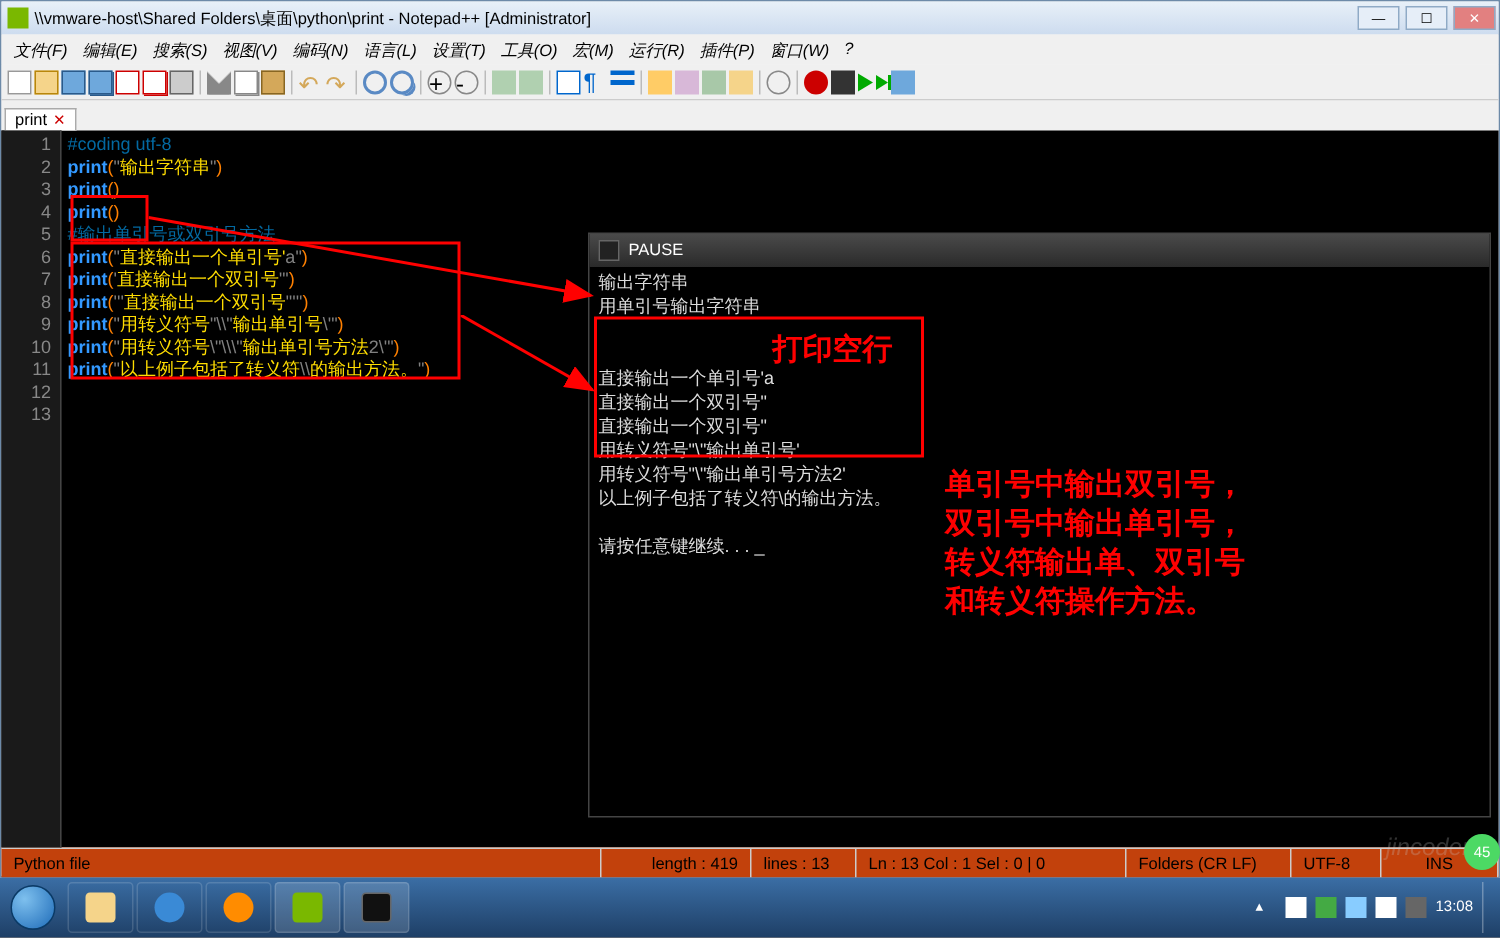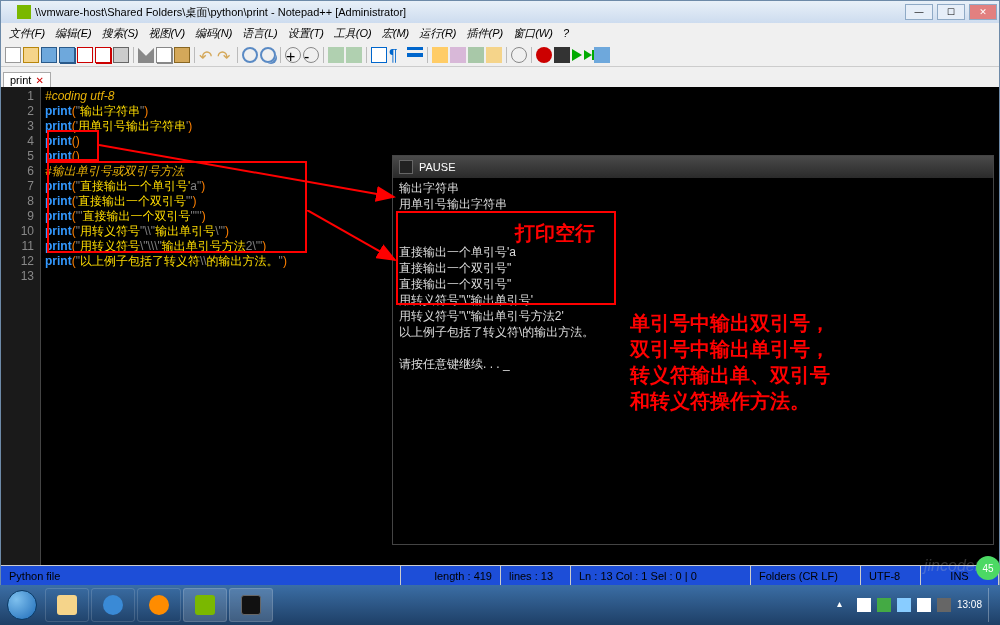--- a/index.html
+++ b/index.html
@@ -1,20 +1,20 @@
 <!DOCTYPE html>
 <html><head>
 <meta charset="utf-8">
 <style>
 * { margin:0; padding:0; box-sizing:border-box; font-family:"Microsoft YaHei",Tahoma,sans-serif; }
 body { width:1000px; height:625px; overflow:hidden; background:#d6e4f5; position:relative; }
 
 
 .npp { position:absolute; left:0; top:0; width:1000px; height:585px; background:#f4f4f4; border:1px solid #6d8aa8; }
-.titlebar { height:22px; background:linear-gradient(#e8f0f8,#cddcef); display:flex; align-items:center; font-size:11px; padding-left:16px; }
+.titlebar { height:22px; background:linear-gradient(#e8f0f8,#cddcef); display:flex; align-items:center; font-size:11px; padding-left:4px; }
 .titlebar .ticon { width:14px; height:14px; background:#7ab800; margin-right:4px; }
 .winbtns { margin-left:auto; display:flex; }
 .winbtns span { width:28px; height:16px; border:1px solid #8faac6; margin:2px 2px; display:flex; align-items:center; justify-content:center; font-size:9px; background:#e6eef8; cursor:pointer; }
 .winbtns span:last-child { background:#e28080; color:#fff; }
 
 .menubar { height:20px; background:#f0f0f0; display:flex; font-size:11px; align-items:center; padding-left:4px; gap:2px; }
 .menubar span { padding:0 4px; cursor:pointer;font-style:italic; }
 
 .toolbar { height:24px; background:#f0f0f0; display:flex; align-items:center; padding-left:4px; gap:2px; border-bottom:1px solid #ccc; }
 .toolbar .tbtn { width:16px; height:16px; display:inline-block; cursor:pointer; }
@@ -25,24 +25,24 @@
 .tabrow .tab .cx { color:#c00; cursor:pointer; font-size:10px; }
 
 .editor { display:flex; height:478px; background:#000; color:#ddd; font-family:Consolas,monospace; font-size:12px; line-height:15px; }
 .gutter { width:40px; background:#1a1a1a; color:#888; text-align:right; padding:2px 6px 2px 0; border-right:1px solid #444; }
 .gutter div { height:15px; }
 .code { flex:1; padding:2px 4px; position:relative; }
 .code .ln { height:15px; white-space:pre; }
 .kw { color:#3399ff; font-weight:bold; }
 .str { color:#808080; }
 .chs { color:#ffdd00; }
-.cmt { color:#eab308; font-style:italic; }
+.cmt { color:#0369a1; }
 .op { color:#ff8000; }
 
-.statusbar { height:20px; background:#1d4ed8; border-top:1px solid #ccc; display:flex; font-size:11px; align-items:center; }
+.statusbar { height:20px; background:#c2410c; border-top:1px solid #ccc; display:flex; font-size:11px; align-items:center; }
 .statusbar .cell { border-right:1px solid #ccc; padding:0 8px; height:100%; display:flex; align-items:center; }
 
 
 .console { position:absolute; left:392px; top:155px; width:602px; height:390px; background:#000; border:1px solid #444; }
 .console .ct { height:22px; background:linear-gradient(#4a4a4a,#2a2a2a); color:#fff; font-size:11px; display:flex; align-items:center; padding-left:6px; }
 .console .ct .cicon { width:14px; height:14px; background:#222; border:1px solid #666; margin-right:6px; }
 .console .cbody { padding:2px 6px; color:#ddd; font-family:SimSun,monospace; font-size:12px; line-height:16px; }
 
 
 .redbox1 { position:absolute; border:2px solid #ff0000; pointer-events:none; }
@@ -156,21 +156,20 @@
         <div>8</div>
         <div>9</div>
         <div>10</div>
         <div>11</div>
         <div>12</div>
         <div>13</div>
       </div>
     <div class="code" id="code">
         <div class="ln"><span class="cmt">#coding utf-8</span></div>
         <div class="ln"><span class="kw">print</span><span class="op">(</span><span class="str">"</span><span class="chs">输出字符串</span><span class="str">"</span><span class="op">)</span></div>
-        <div class="ln"><span class="kw">print</span><span class="op">(</span><span class="str">'</span><span class="chs">用单引号输出字符串</span><span class="str">'</span><span class="op">)</span></div>
         <div class="ln"><span class="kw">print</span><span class="op">()</span></div>
         <div class="ln"><span class="kw">print</span><span class="op">()</span></div>
         <div class="ln"><span class="cmt">#输出单引号或双引号方法</span></div>
         <div class="ln"><span class="kw">print</span><span class="op">(</span><span class="str">"</span><span class="chs">直接输出一个单引号'</span><span class="str">a</span><span class="str">"</span><span class="op">)</span></div>
         <div class="ln"><span class="kw">print</span><span class="op">(</span><span class="str">'</span><span class="chs">直接输出一个双引号</span><span class="str">"'</span><span class="op">)</span></div>
         <div class="ln"><span class="kw">print</span><span class="op">(</span><span class="str">'''</span><span class="chs">直接输出一个双引号</span><span class="str">"'''</span><span class="op">)</span></div>
         <div class="ln"><span class="kw">print</span><span class="op">(</span><span class="str">"</span><span class="chs">用转义符号</span><span class="str">"\\"</span><span class="chs">输出单引号</span><span class="str">\'"</span><span class="op">)</span></div>
         <div class="ln"><span class="kw">print</span><span class="op">(</span><span class="str">"</span><span class="chs">用转义符号</span><span class="str">\"\\\"</span><span class="chs">输出单引号方法</span><span class="str">2\'"</span><span class="op">)</span></div>
         <div class="ln"><span class="kw">print</span><span class="op">(</span><span class="str">"</span><span class="chs">以上例子包括了转义符</span><span class="str">\\</span><span class="chs">的输出方法。</span><span class="str">"</span><span class="op">)</span></div>
         <div class="ln"></div>

